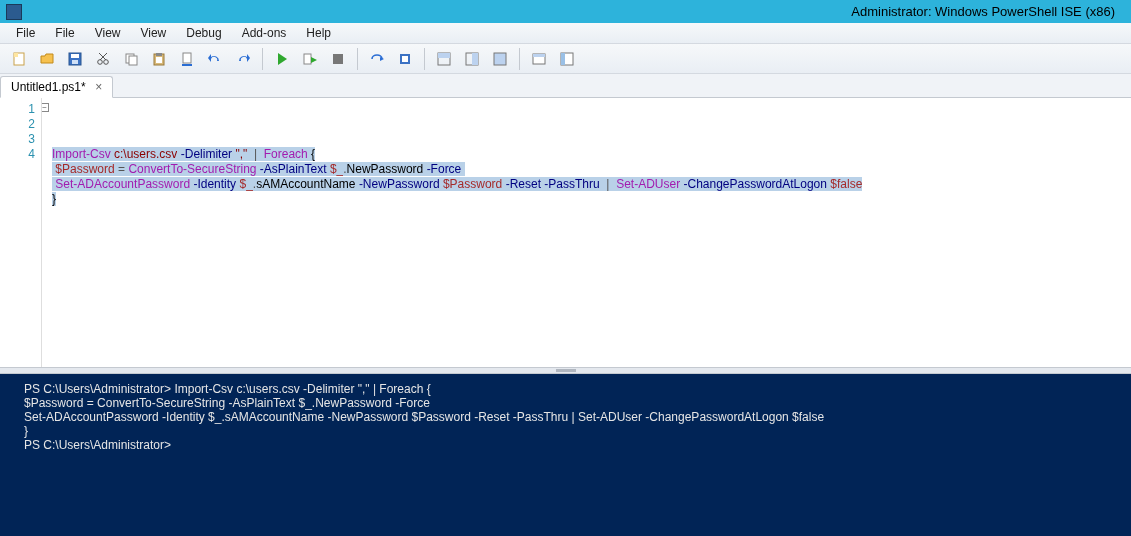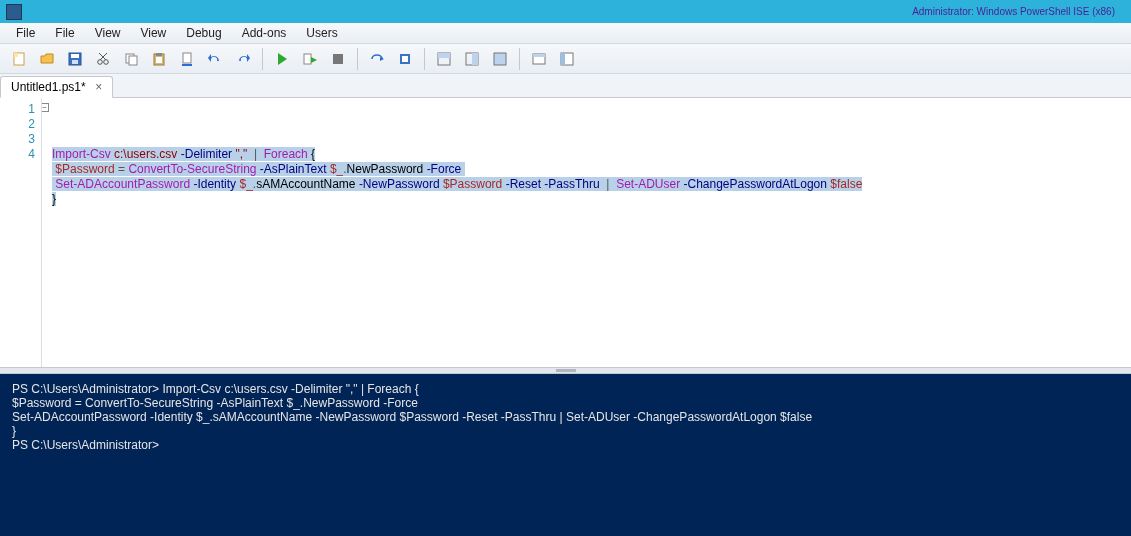--- a/index.html
+++ b/index.html
@@ -1,20 +1,20 @@
 <!DOCTYPE html>
 <html><head>
   <meta charset="utf-8">
   <style>
     * { margin: 0; padding: 0; box-sizing: border-box; font-family: 'Segoe UI', Tahoma, sans-serif; font-size: 12px; }
     body { width: 1131px; height: 536px; overflow: hidden; background: #fff; display: flex; flex-direction: column; }
 
     .titlebar { height: 23px; background: #2db3db; display: flex; align-items: center; padding: 0 6px; color: #000; }
     .titlebar .app-icon { width: 16px; height: 16px; margin-right: 8px; background: #2b5b8f; border: 1px solid #1a3a5a; }
-    .titlebar .title-text { flex: 1; text-align: right; padding-right: 10px; font-size: 10px; color: #4c1d95; }
+    .titlebar .title-text { flex: 1; text-align: right; padding-right: 10px; font-size: 13px; color: #000000; }
 
     .menubar { height: 21px; background: linear-gradient(#f6f8fa, #e9eef4); display: flex; align-items: center; padding: 0 6px; border-bottom: 1px solid #d4d9e0; }
     .menubar .menu-item { padding: 2px 10px; cursor: default; color: #222; }
 
     .toolbar { height: 30px; background: linear-gradient(#f6f8fa, #e9eef4); display: flex; align-items: center; padding: 0 6px; gap: 2px; border-bottom: 1px solid #d4d9e0; }
     .toolbar .tool-btn { width: 26px; height: 26px; display: flex; align-items: center; justify-content: center; border-radius: 2px; }
     .toolbar .sep { width: 1px; height: 22px; background: #c4c9d0; margin: 0 4px; }
 
     .tabstrip { height: 24px; background: #f0f3f7; border-bottom: 1px solid #c4c9d0; display: flex; align-items: flex-end; padding-left: 0; padding-top:4px; }
     .tab { height: 22px; background: #fff; border: 1px solid #c4c9d0; border-bottom: 1px solid #fff; border-top-left-radius: 3px; border-top-right-radius: 3px; padding: 2px 6px 2px 10px; display: flex; align-items: center; gap: 6px; position: relative; top: 1px; }
@@ -32,42 +32,42 @@
     .t-str   { color: #8b0000; text-align: center; }
     .t-var   { color: #a52a2a; }
     .t-op    { color: #555; }
     .t-prop  { color: #000; }
     .t-brace{ color:#000; }
     .t-bool { color:#a52a2a;}
 
     .splitter { height: 7px; background: #e4e8ee; border-top: 1px solid #c4c9d0; border-bottom: 1px solid #c4c9d0; cursor: row-resize; display:flex; align-items:center; justify-content:center;}
     .splitter .grip { width:20px; height:3px; background:#b0b6bf;}
 
-    .console { height: 162px; background: #012456; color: #e5e5e5; font-family: 'Lucida Console','Consolas',monospace; font-size: 12px; line-height: 14px; padding: 8px 12px; overflow: auto; white-space: pre; }
+    .console { height: 162px; background: #012456; color: #e5e5e5; font-family: 'Lucida Console','Consolas',monospace; font-size: 12px; line-height: 14px; padding: 8px 24px; overflow: auto; white-space: pre; }
     .console .prompt-line { color: #e5e5e5; }
 
     
     svg { display:block; }
   </style>
 </head>
 <body>
 
 <div class="titlebar">
   <div class="app-icon"></div>
   <div class="title-text">Administrator: Windows PowerShell ISE (x86)</div>
 </div>
 
 <div class="menubar">
   <div class="menu-item">File</div>
   <div class="menu-item">File</div>
   <div class="menu-item">View</div>
   <div class="menu-item">View</div>
   <div class="menu-item">Debug</div>
   <div class="menu-item">Add-ons</div>
-  <div class="menu-item">Users</div>
+  <div class="menu-item">Help</div>
 </div>
 
 <div class="toolbar">
   <div class="tool-btn">
       <svg width="16" height="16">
         <rect x="3" y="2" width="10" height="12" fill="#fff" stroke="#caa24a"></rect>
         <rect x="3" y="2" width="4" height="4" fill="#ffe6a0"></rect>
       </svg>
     </div>
   <div class="tool-btn">

